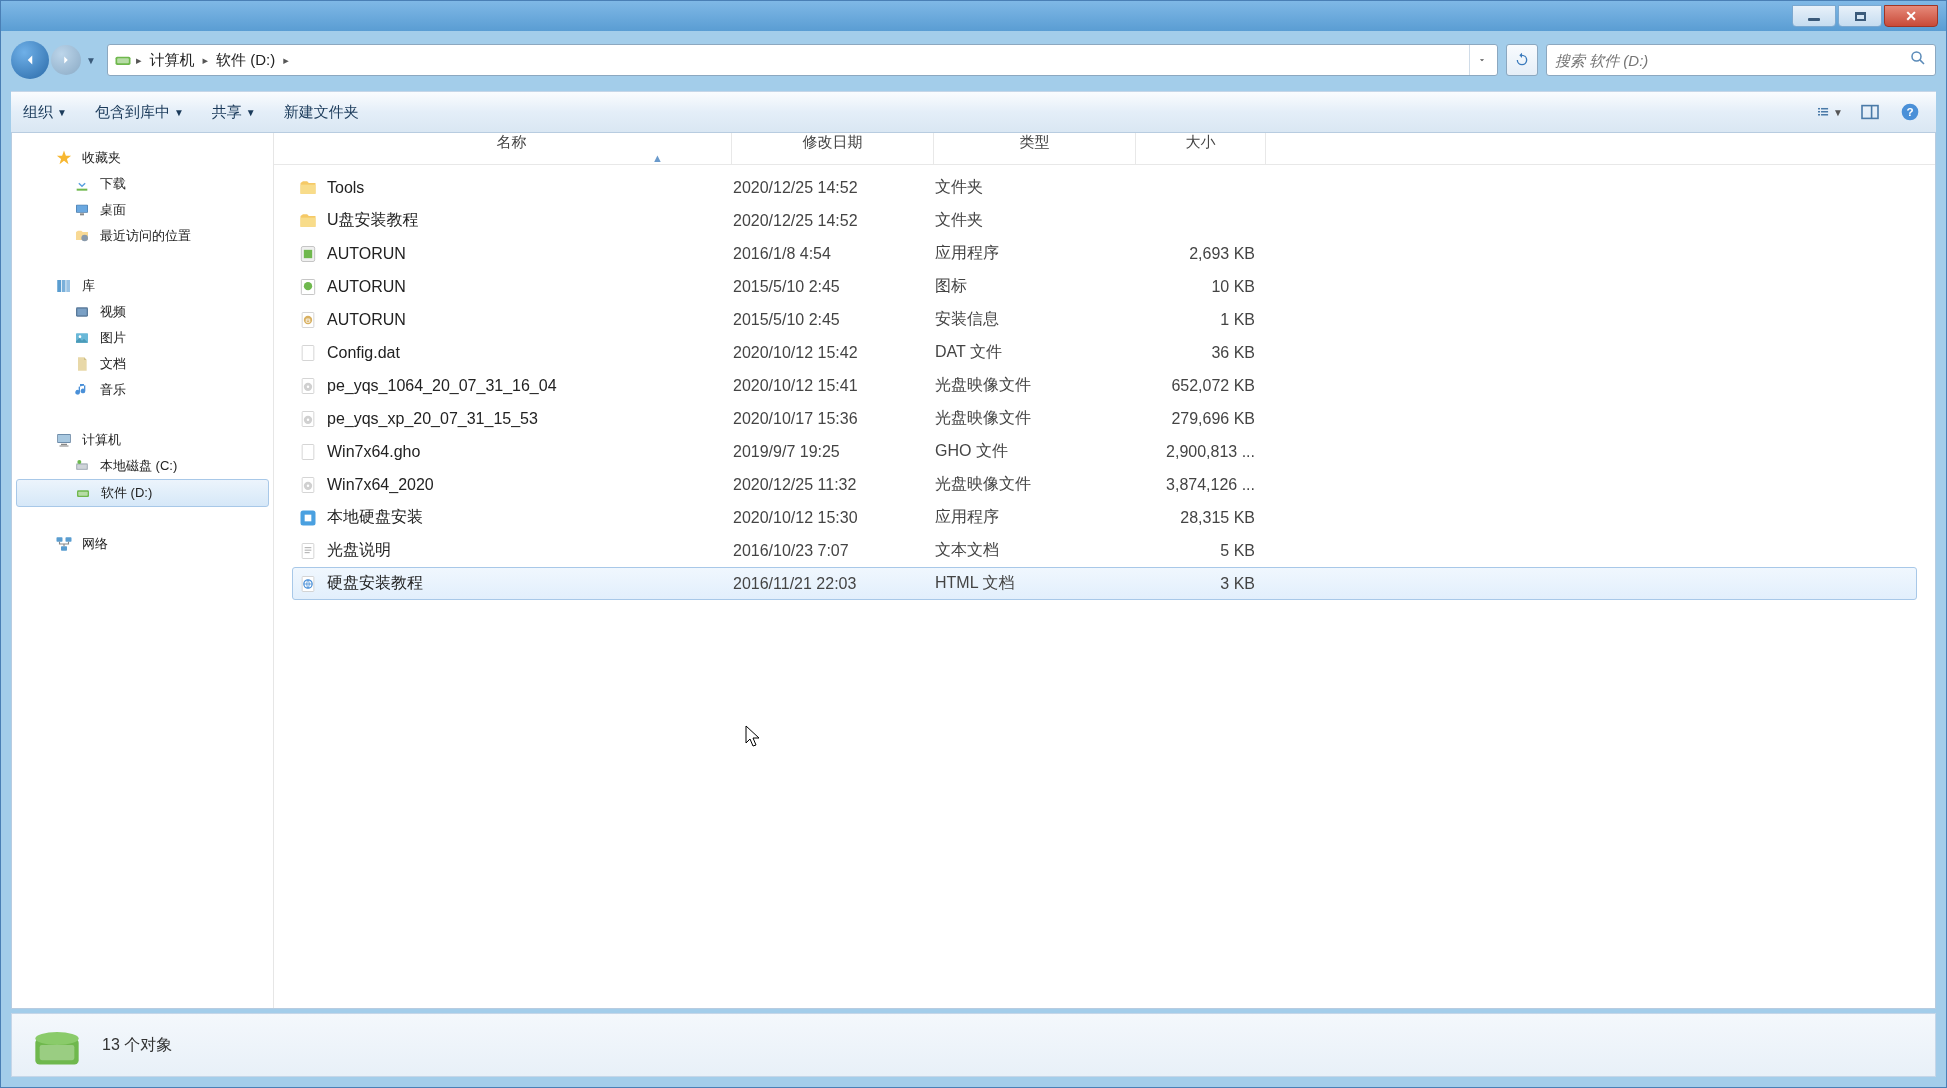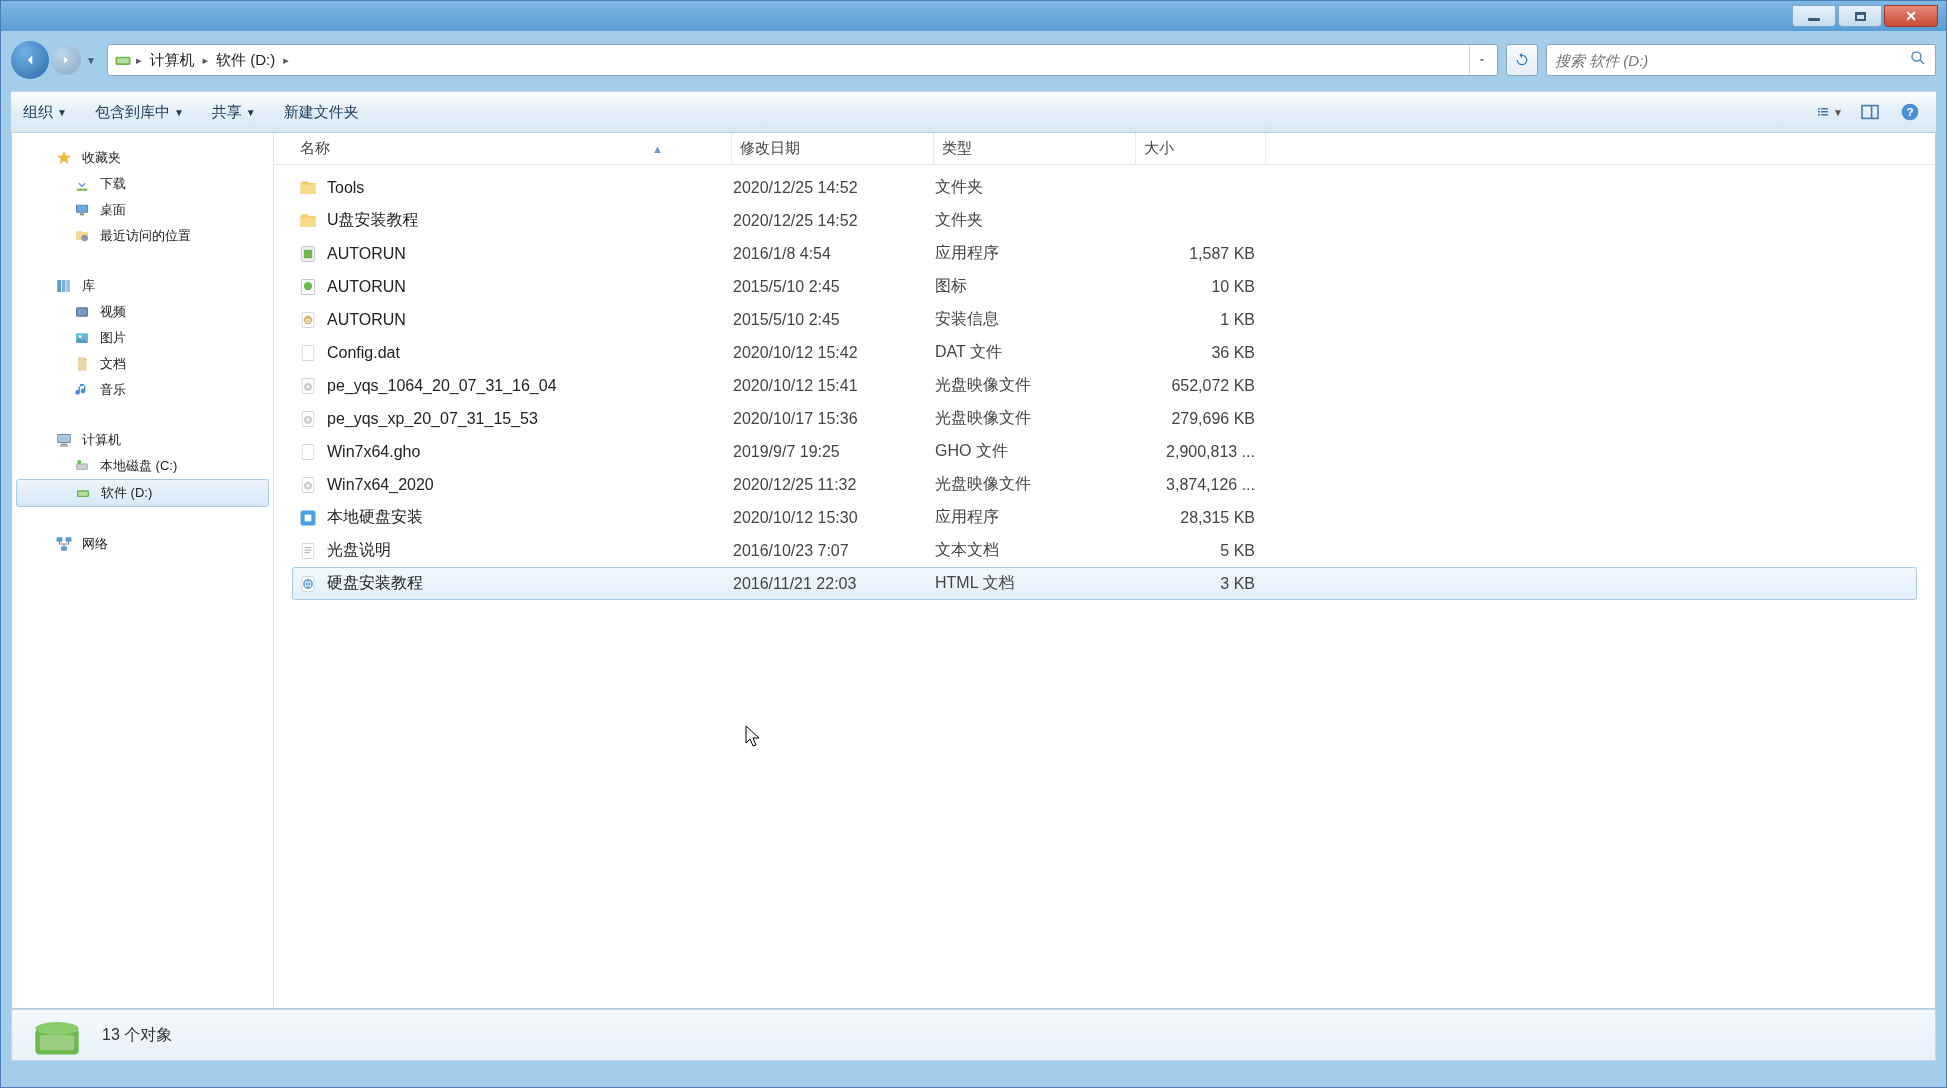--- a/index.html
+++ b/index.html
@@ -80,41 +80,41 @@
     .tree-item.head { padding-left: 42px; }
     .tree-item.child { padding-left: 60px; }
     .tree-item.selected { background: linear-gradient(to bottom, #ecf4fc, #d6e8f8); border: 1px solid #a8c8e8; border-radius: 3px; margin: 0 4px; padding-left: 56px; }
     .ti-icon { width: 20px; height: 20px; display: flex; align-items: center; justify-content: center; flex-shrink: 0; }
     
     .filelist { flex: 1; display: flex; flex-direction: column; }
     .col-headers {
       height: 32px; display: flex; align-items: center; border-bottom: 1px solid #e8e8e8;
       font-size: 15px; color: #444; padding-left: 18px;
     }
-    .ch { padding: 0 8px; border-right: 1px solid #e8e8e8; height: 100%; display: flex; align-items: center; cursor: pointer; }
+    .ch { padding: 0 8px; border-right: 1px solid #e8e8e8; height: 100%; display: flex; align-items: center; cursor: pointer; flex-direction: column; }
     .ch-name { width: 440px; display: flex; align-items: center; }
     .ch-date { width: 202px; }
     .ch-type { width: 202px; }
     .ch-size { width: 130px; }
     .sort-ind { margin-left: auto; margin-right: 60px; color: #6a9acc; font-size: 11px; }
     
     .rows { padding: 6px 18px; }
     .row {
       display: flex; align-items: center; height: 33px; font-size: 16px; color: #222;
       cursor: pointer; border: 1px solid transparent; border-radius: 3px;
     }
     .row.sel { background: linear-gradient(to bottom, #f0f7fe, #e2effc); border-color: #a8c8e8; }
     .r-name { width: 440px; display: flex; align-items: center; gap: 8px; padding-left: 4px; }
     .r-date { width: 202px; color: #444; }
     .r-type { width: 202px; color: #444; }
     .r-size { width: 130px; text-align: right; color: #444; padding-right: 12px; }
     .r-icon { width: 22px; height: 22px; display: flex; align-items: center; justify-content: center; flex-shrink: 0; }
     
     .statusbar {
-      position: absolute; left: 10px; right: 10px; bottom: 26px; height: 52px;
+      position: absolute; left: 10px; right: 10px; bottom: 10px; height: 64px;
       background: linear-gradient(to bottom, #f4f8fc, #e8f0f8); border: 1px solid #c5d6e8;
       display: flex; align-items: center; padding: 0 18px; gap: 18px;
     }
     .sb-icon { width: 54px; height: 54px; display: flex; align-items: center; justify-content: center; }
     .sb-text { font-size: 16px; color: #333; }
     
     .cursor { position: absolute; left: 744px; top: 724px; pointer-events: none; }
     
     
     .folder-fill { fill: #f5c967; }
@@ -415,21 +415,21 @@
               <span class="r-icon">
                 <svg width="20" height="20" viewBox="0 0 24 24">
                   <rect x="4" y="3" width="16" height="18" rx="2" fill="#f0f0f0" stroke="#bbb"></rect>
                   <rect x="7" y="7" width="10" height="10" fill="#6fb84d"></rect>
                 </svg>
               </span>
               <span>AUTORUN</span>
             </div>
             <div class="r-date">2016/1/8 4:54</div>
             <div class="r-type">应用程序</div>
-            <div class="r-size">1,587 KB</div>
+            <div class="r-size">2,693 KB</div>
           </div>
           <div class="row">
             <div class="r-name">
               <span class="r-icon">
                 <svg width="20" height="20" viewBox="0 0 24 24">
                   <rect x="4" y="3" width="16" height="18" rx="1" fill="#fff" stroke="#bbb"></rect>
                   <circle cx="12" cy="11" r="5" fill="#6fb84d"></circle>
                 </svg>
               </span>
               <span>AUTORUN</span>

